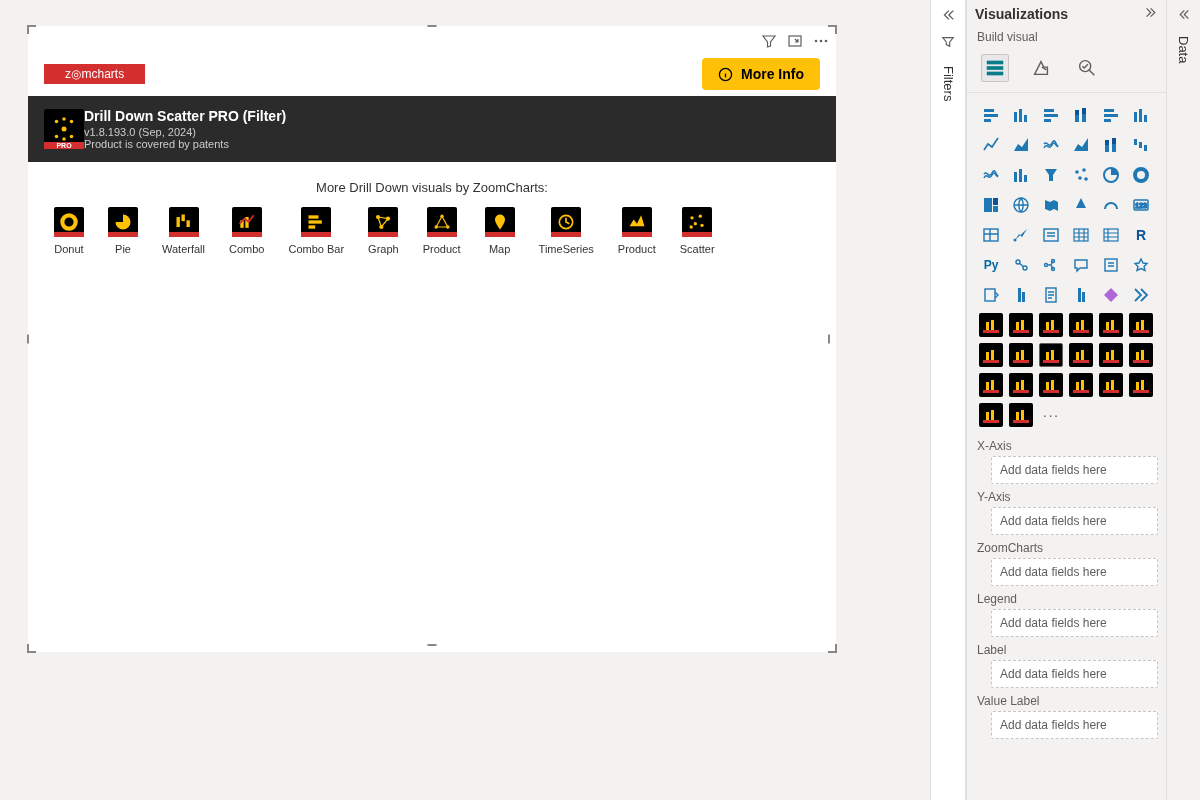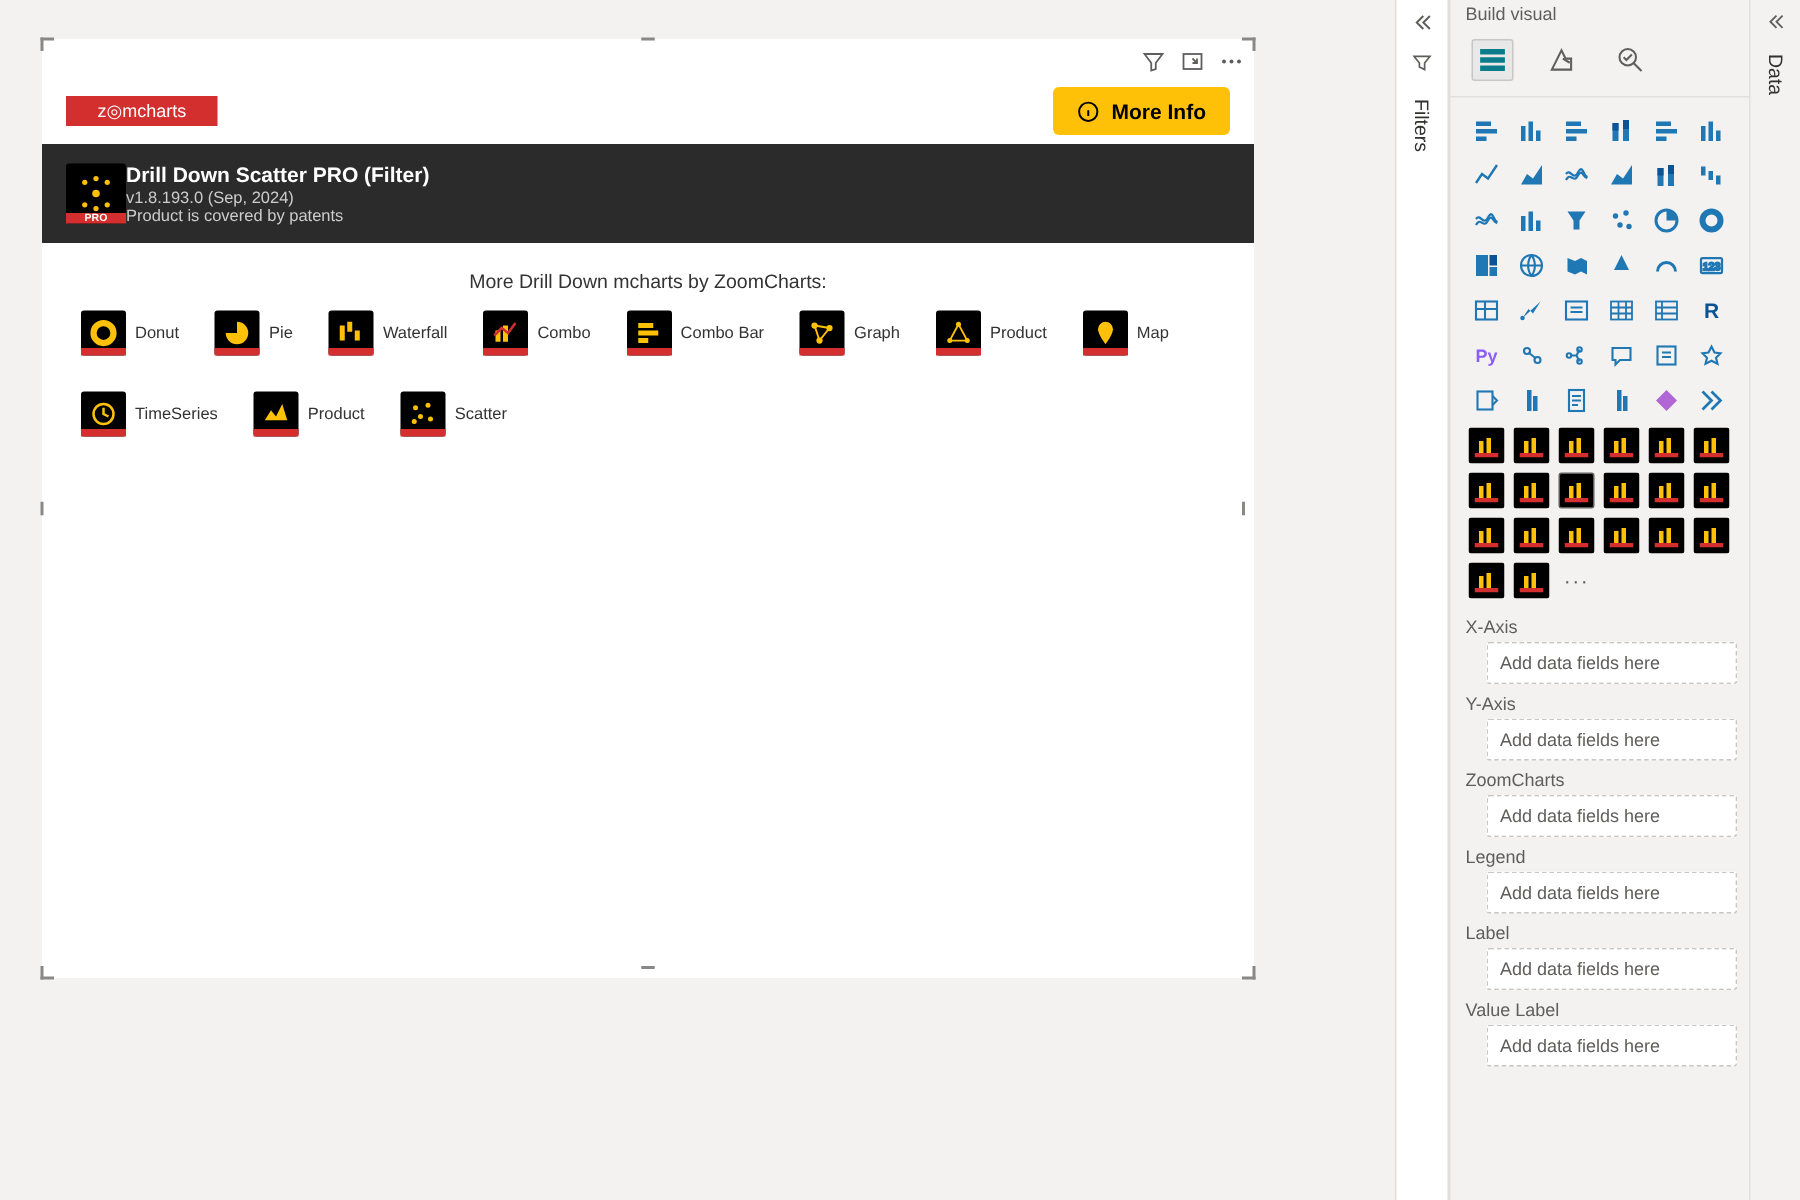--- a/index.html
+++ b/index.html
@@ -84,21 +84,21 @@
   display:flex; align-items:center; justify-content:center; position:relative;
   border-radius:2px;
 }
 .pro-icon svg{width:30px;height:30px;}
 .pro-badge{position:absolute;bottom:0;left:0;right:0;background:#d32f2f;color:#fff;font-size:7px;text-align:center;font-weight:700;}
 .dark-bar h3{font-size:14px;font-weight:700;margin-bottom:2px;}
 .dark-bar .sub{font-size:11px;color:#ccc;}
 
 .more-visuals-heading{text-align:center;margin:18px 0 12px 0;font-size:13px;color:#333;}
 .gallery{display:flex;gap:24px;padding:0 26px;flex-wrap:wrap;}
-.gallery-item{display:flex;flex-direction:row;align-items:center;gap:6px;cursor:pointer;}
+.gallery-item{display:flex;flex-direction:column;align-items:center;gap:6px;cursor:pointer;}
 .gallery-item .thumb{width:30px;height:30px;background:#000;border-radius:2px;display:flex;align-items:center;justify-content:center;position:relative;}
 .gallery-item .thumb svg{width:20px;height:20px;}
 .gallery-item .thumb .mini-badge{position:absolute;bottom:0;left:0;right:0;background:#d32f2f;height:5px;}
 .gallery-item .lab{font-size:11px;color:#333;}
 
 
 .filters-rail {
   width:36px;background:#fff;border-left:1px solid #e1dfdd;border-right:1px solid #e1dfdd;
   display:flex;flex-direction:column;align-items:center;padding-top:8px;gap:10px;
 }
@@ -222,21 +222,21 @@
           </svg>
         <span class="pro-badge">PRO</span>
       </div>
       <div>
         <h3>Drill Down Scatter PRO (Filter)</h3>
         <div class="sub">v1.8.193.0 (Sep, 2024)</div>
         <div class="sub">Product is covered by patents</div>
       </div>
     </div>
 
-    <div class="more-visuals-heading">More Drill Down mcharts by ZoomCharts:</div>
+    <div class="more-visuals-heading">More Drill Down visuals by ZoomCharts:</div>
 
     <div class="gallery">
 
     <div class="gallery-item">
           <div class="thumb">
             <svg viewBox="0 0 24 24">
               <circle cx="12" cy="12" r="8" fill="none" stroke="#ffc107" stroke-width="5"></circle>
             </svg>
             <span class="mini-badge"></span>
           </div>
@@ -357,20 +357,26 @@
   <div class="chev"><svg viewBox="0 0 16 16" fill="none" stroke="#605e5c" stroke-width="1.5">
         <path d="M9 3l-5 5 5 5M14 3l-5 5 5 5"></path>
       </svg></div>
   <div><svg viewBox="0 0 16 16" fill="none" stroke="#605e5c" stroke-width="1.3">
         <path d="M2 3h12l-4 5v5l-4-2v-3L2 3z"></path>
       </svg></div>
   <div class="vtxt">Filters</div>
 </div>
 
 <div class="viz-pane">
+  <div class="pane-head">
+    <span>Visualizations</span>
+    <span><svg viewBox="0 0 16 16" fill="none" stroke="#605e5c" stroke-width="1.5">
+          <path d="M7 3l5 5-5 5M2 3l5 5-5 5"></path>
+        </svg></span>
+  </div>
   <div class="subhead">Build visual</div>
   <div class="three-tabs">
     <div class="t active">
         <svg viewBox="0 0 24 24" fill="#0b7c8c">
           <rect x="3" y="4" width="18" height="4"></rect>
           <rect x="3" y="10" width="18" height="4"></rect>
           <rect x="3" y="16" width="18" height="4"></rect>
         </svg>
       </div>
     <div class="t">
@@ -567,21 +573,21 @@
       <div class="viz-cell">
         <svg viewBox="0 0 18 18" fill="none" stroke="#1f77b4" stroke-width="1.2">
           <rect x="2" y="3" width="14" height="12"></rect>
           <path d="M2 7h14M2 11h14M6 3v12"></path>
         </svg>
       </div>
       <div class="viz-cell">
         <span style="color:#0b5394;font-weight:700;font-size:14px">R</span>
       </div>
       <div class="viz-cell">
-        <span style="color:#8b5cf6;font-weight:700;font-size:12px">Py</span>
+        <span style="color:#0369a1;font-weight:700;font-size:12px">Py</span>
       </div>
       <div class="viz-cell">
         <svg viewBox="0 0 18 18" fill="none" stroke="#1f77b4" stroke-width="1.4">
           <circle cx="6" cy="6" r="2"></circle>
           <circle cx="13" cy="12" r="2"></circle>
           <path d="M7 7l5 4"></path>
         </svg>
       </div>
       <div class="viz-cell">
         <svg viewBox="0 0 18 18" fill="none" stroke="#1f77b4" stroke-width="1.4">

